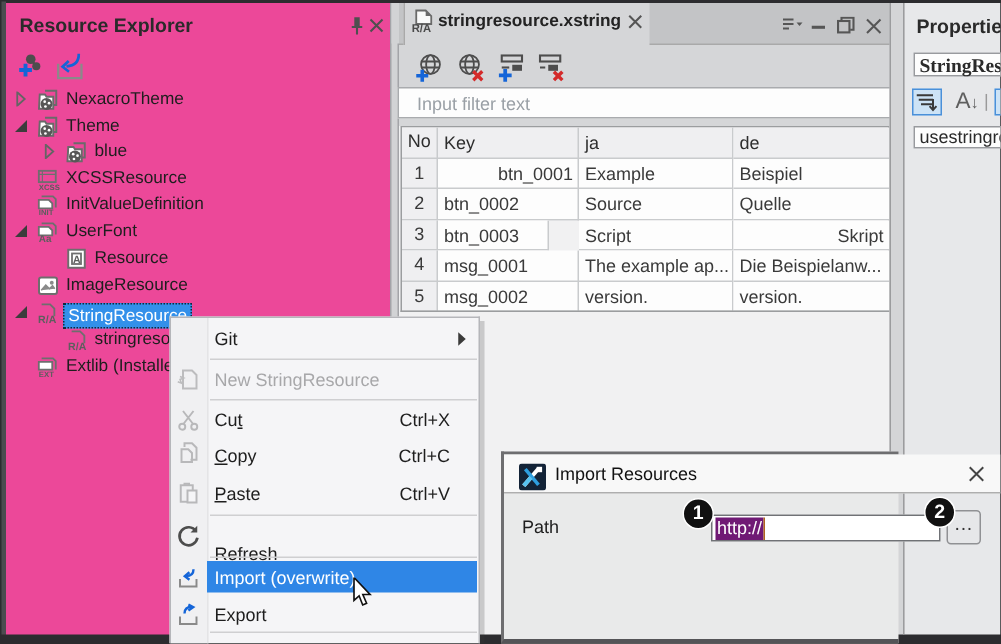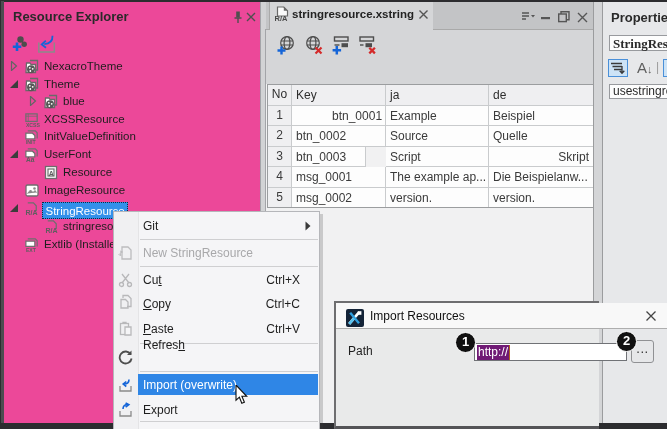--- a/index.html
+++ b/index.html
@@ -217,20 +217,23 @@
   </svg>
   <svg class="abs" style="left:91px; top:32px;" width="22" height="22" viewBox="0 0 22 22">
     <g stroke="#4d4d4d" stroke-width="1.4" fill="none">
       <rect x="3" y="3" width="13.5" height="4"></rect>
       <path d="M3 11 h3.5"></path>
     </g>
     <rect x="8.5" y="9.2" width="6.5" height="4" fill="#4d4d4d"></rect>
     <path d="M12.3 13.8 l5.6 5.6 M17.9 13.8 l-5.6 5.6" stroke="#d42a2a" stroke-width="2.3"></path>
   </svg>
 
+  <div class="abs" style="left:-1px; top:56px; width:331px; height:21px; background:#fdfdfd; border:1px solid #a9abae;">
+    <div class="abs" style="left:12px; top:3px; color:#9aa0a6; font-size:12px;">Input filter text</div>
+  </div>
 
   <style>
     .cell { position:absolute; overflow:hidden; white-space:nowrap; border-right:1px solid #c9cbcd; border-bottom:1px solid #c9cbcd; font-size:12px; color:#3a3a3a; padding:3px 4px 0 4px; background:#fdfdfd; height:20.5px; }
     .hcell { background:#efeff1; color:#2e2e2e; }
     .ncell { background:#efeff1; text-align:center; padding:2px 0 0 0; }
   </style>
   <div id="tablewrap" class="abs" style="left:1px; top:82px; width:326px; height:124px; border:1px solid #9b9d9f;">
 
     <div class="cell hcell" style="left:0; top:0; width:24px;  text-align:center; padding:2px 0 0 0;">No</div>
     <div class="cell hcell" style="left:24px; top:0; width:94px;">Key</div>
@@ -327,21 +330,21 @@
           <path d="M7 6 h6 v8 h-6 z" fill="#f5f5f7"></path>
         </g>
       </svg>
     <div class="mi" style="top:109.5px;"><u>P</u>aste</div>
       <div class="msc" style="top:109.5px;">Ctrl+V</div>
     <div class="msep" style="top:130.5px;"></div>
     <svg class="mico" style="top:136.5px;" viewBox="0 0 16 16">
         <path d="M12.7 5.2 A6 6 0 1 0 13.6 9.5" fill="none" stroke="#4d4d4d" stroke-width="1.8"></path>
         <path d="M13.5 1.5 v4.5 h-4.5 z" fill="#4d4d4d"></path>
       </svg>
-    <div class="mi" style="top:126px;">Refres<u>h</u></div>
+    <div class="mi" style="top:150px;">Refres<u>h</u></div>
     <div class="msep" style="top:158.5px;"></div>
     <div class="abs" style="left:24px; top:162px; width:180px; height:20.5px; background:#2f86e6;"></div>
     <svg class="mico" style="top:164.5px;" viewBox="0 0 16 16">
         <path d="M2 9 v5 h11 v-5" stroke="#8a8a8a" stroke-width="1.3" fill="none"></path>
         <path d="M11 2.5 q0 4.5 -5 4.5" stroke="#1565d8" stroke-width="1.6" fill="none"></path>
         <path d="M8.3 4.5 L5.2 7.1 L8.3 9.5" stroke="#1565d8" stroke-width="1.6" fill="none"></path>
       </svg>
     <div class="mi" style="top:165.5px; color:#fff;">Import (overwrite)</div>
     <svg class="mico" style="top:190px;" viewBox="0 0 16 16">
         <path d="M2 9 v5 h11 v-5" stroke="#8a8a8a" stroke-width="1.3" fill="none"></path>

